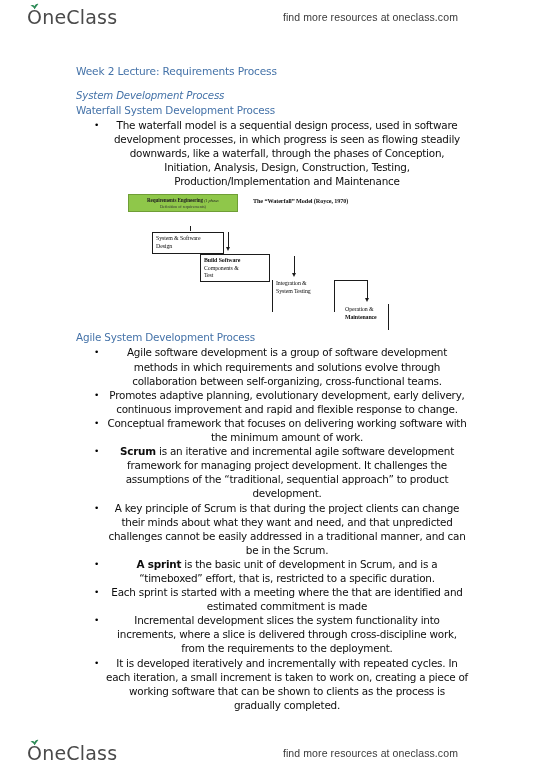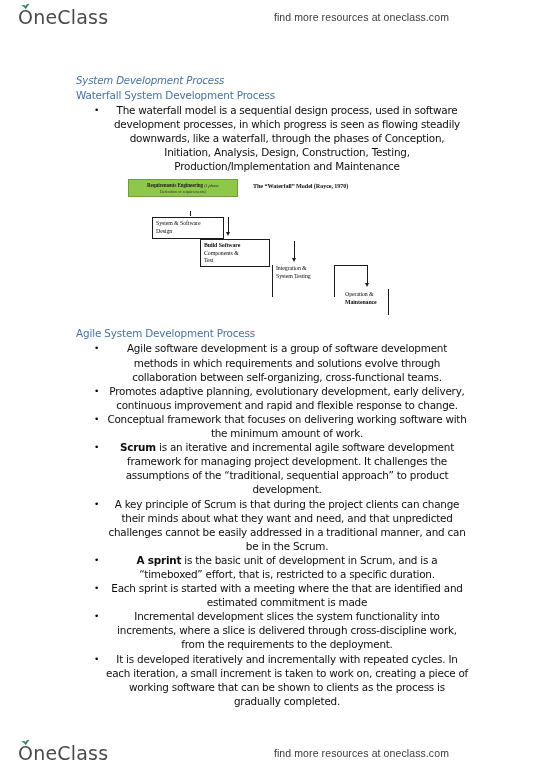--- a/index.html
+++ b/index.html
@@ -8,21 +8,21 @@
     width:544px; height:770px;
     background:#ffffff;
     font-family:"Liberation Sans", sans-serif;
     color:#000000;
     overflow:hidden;
   }
   .page { position:relative; width:544px; height:770px; background:#fff; }
 
   
   .band {
-    position:absolute; left:4px; width:469px; height:34px;
+    position:absolute; left:13px; width:469px; height:34px;
     display:flex; align-items:center;
   }
   .band.header { top:0; }
   .band.footer { top:736px; }
 
   .brand {
     position:absolute; left:14px; top:50%; transform:translateY(-50%);
     display:flex; align-items:flex-end; white-space:nowrap;
   }
   .brand-logo {
@@ -50,21 +50,21 @@
 
   h1.doc-h1, h2.doc-h2, h3.doc-h3 {
     color:#4472a8;
     font-weight:400;
     font-family:"DejaVu Sans", sans-serif;
     letter-spacing:-0.15px;
   }
   h1.doc-h1 { font-size:10.6px; line-height:15px; }
   h2.doc-h2 { font-size:10.2px; line-height:15px; font-style:italic;margin-top:9px; }
   h3.doc-h3 { font-size:10.4px; line-height:15px; }
-  h3.doc-h3.spaced { margin-top:11px; }
+  h3.doc-h3.spaced { margin-top:0; }
 
   ul.bullets { list-style:none; margin:0; padding:0; }
   ul.bullets > li {
     position:relative;
     padding-left:30px;
     font-size:10.4px;
     line-height:14.1px;
     color:#0d0d0d;
     font-family:"DejaVu Sans", sans-serif;
     letter-spacing:-0.22px;
@@ -137,20 +137,21 @@
       <span class="brand-logo">OneClass</span>
       <svg class="leaf" viewBox="0 0 10 8">
         <path d="M5 8 C4.2 5.4 2.6 4.2 0.4 3.6 C2.2 2.2 4 2.6 5 4.4 C5.6 2.2 7.4 1.2 9.4 1.6 C8 3.4 6.6 5.2 5 8 Z" fill="#2e8b57"></path>
       </svg>
     </div>
     <div class="band-right">find more resources at oneclass.com</div>
   </div>
 
   <div class="doc">
 
+    <h1 class="doc-h1">Week 2 Lecture: Requirements Process</h1>
     <h2 class="doc-h2">System Development Process</h2>
     <h3 class="doc-h3">Waterfall System Development Process</h3>
 
     <ul class="bullets">
       <li>The waterfall model is a sequential design process, used in software development processes, in which progress is seen as flowing steadily downwards, like a waterfall, through the phases of Conception, Initiation, Analysis, Design, Construction, Testing, Production/Implementation and Maintenance</li>
     </ul>
 
     <div class="figure">
 
       <div class="fig-greenbox">

